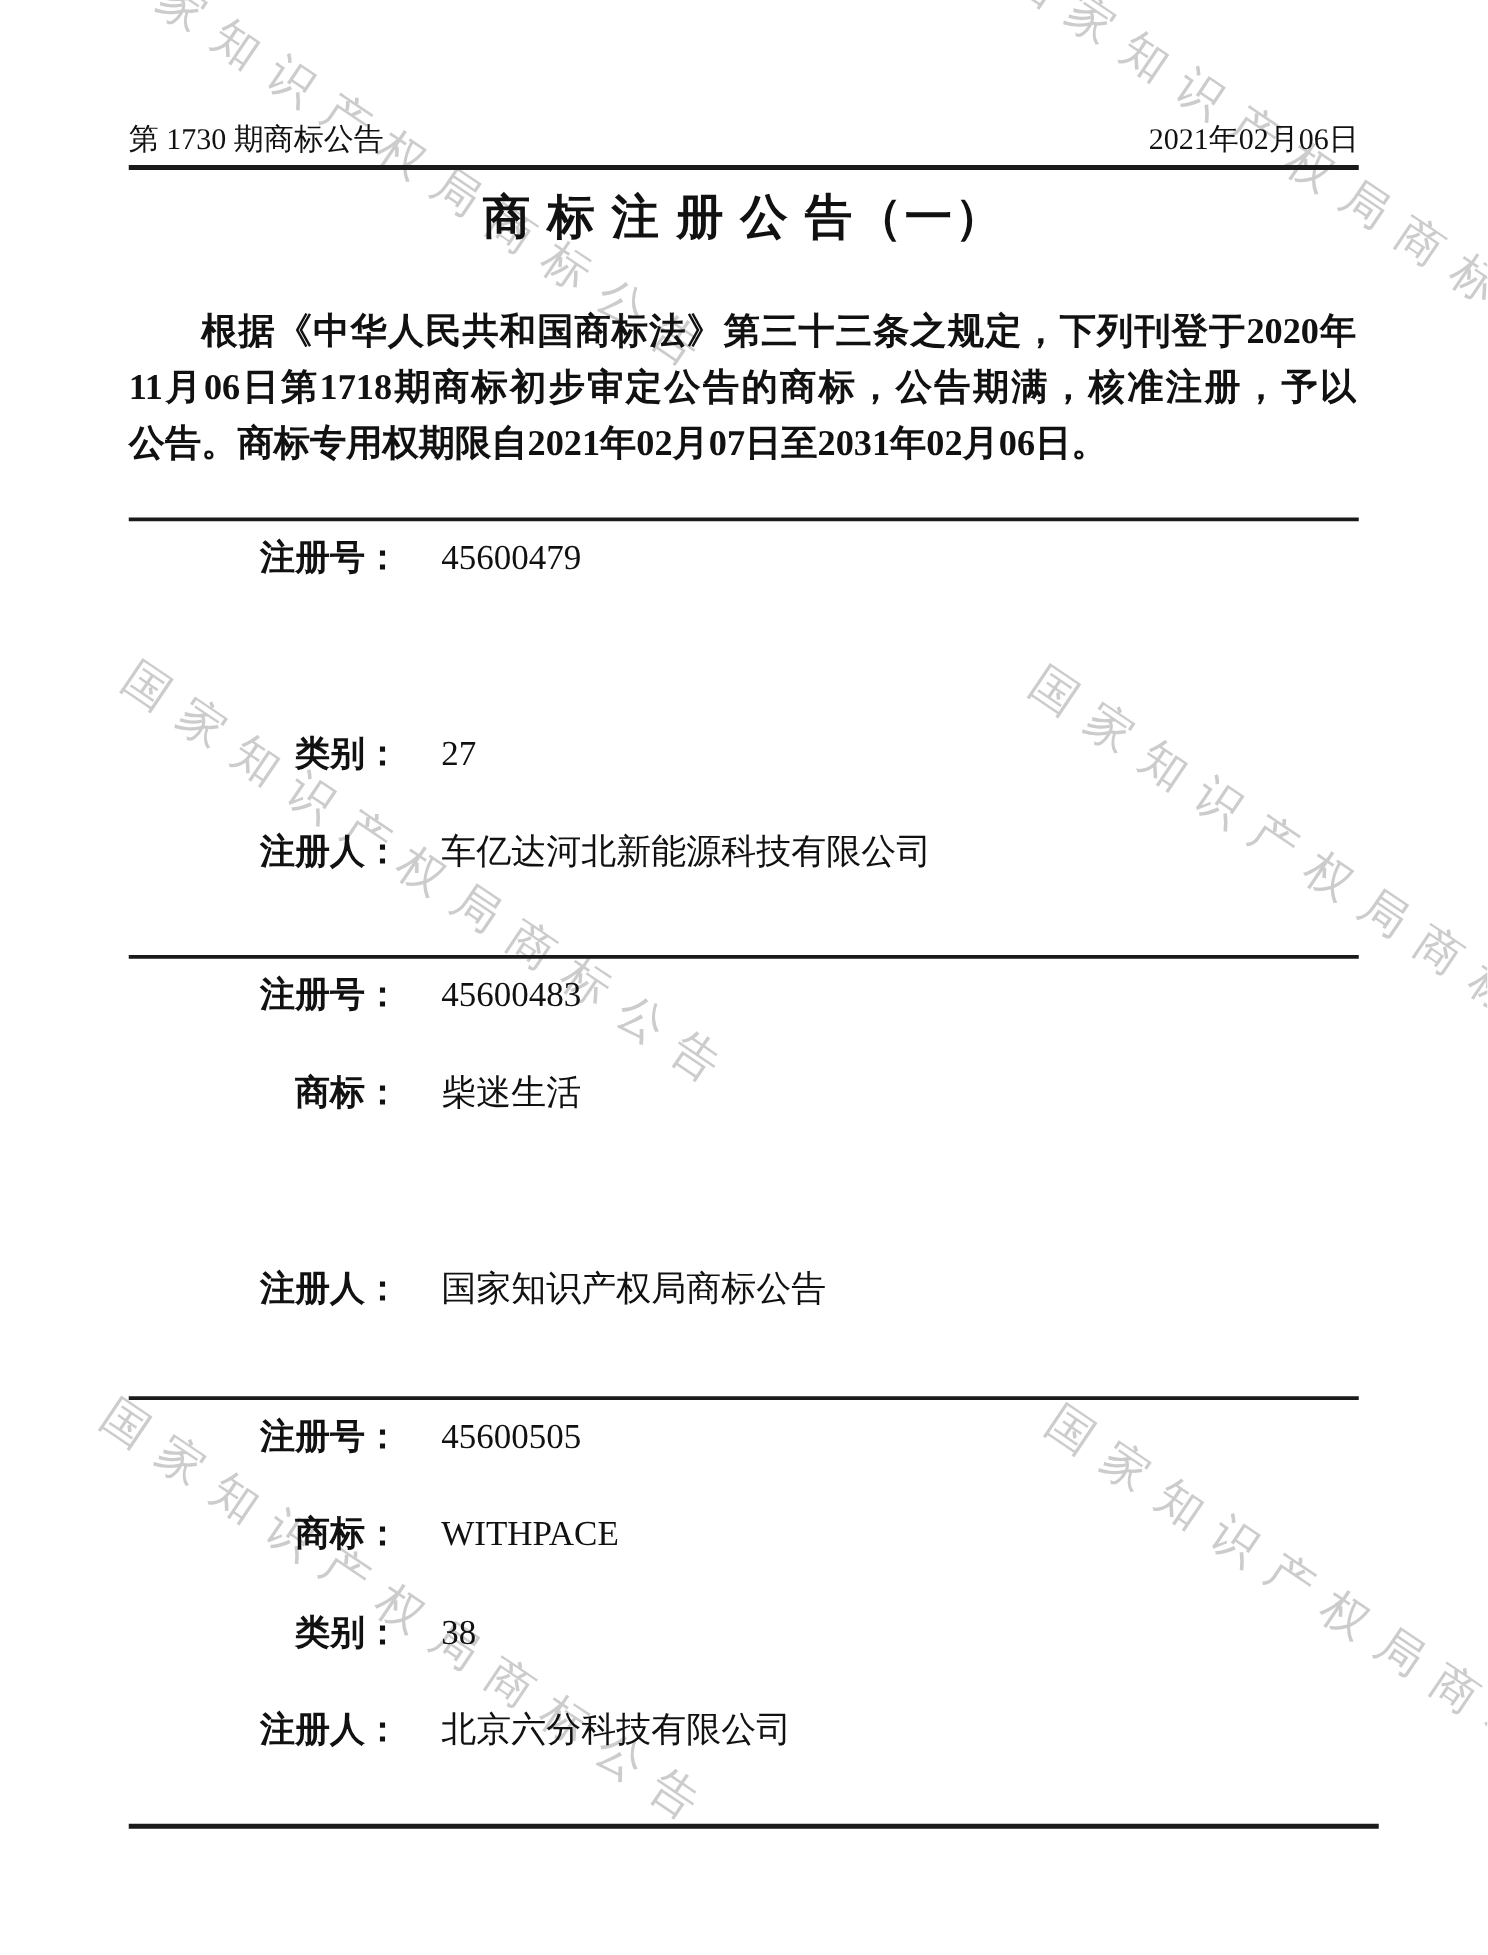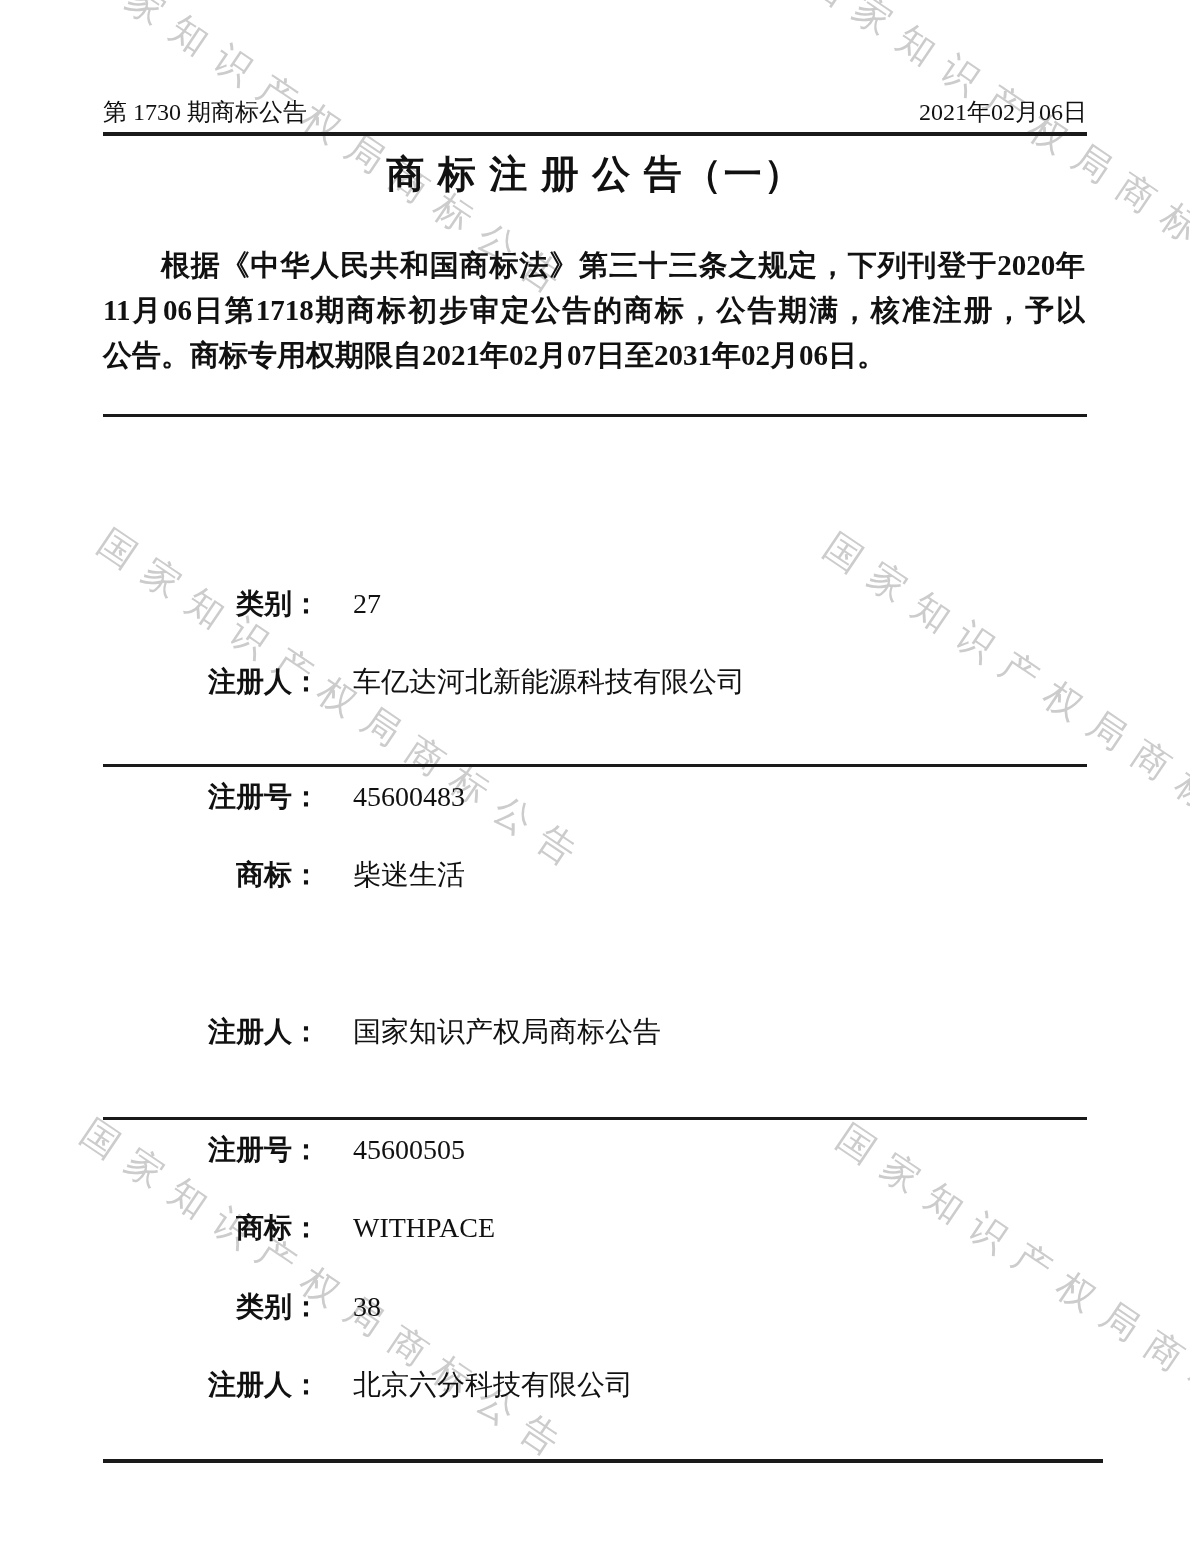--- a/index.html
+++ b/index.html
@@ -144,20 +144,23 @@
     <h1 class="doc-title">商 标 注 册 公 告（一）</h1>
 
     <div class="intro">
       <div class="intro-line indent justify">根据《中华人民共和国商标法》第三十三条之规定，下列刊登于2020年</div>
       <div class="intro-line justify">11月06日第1718期商标初步审定公告的商标，公告期满，核准注册，予以</div>
       <div class="intro-line">公告。商标专用权期限自2021年02月07日至2031年02月06日。</div>
     </div>
 
     <div class="entry" style="top:414px;">
       <div class="rule-section"></div>
+      <div class="field-row row-1">
+        <span class="label">注册号：</span><span class="value">45600479</span>
+      </div>
       <div class="field-row row-3">
         <span class="label">类别：</span><span class="value">27</span>
       </div>
       <div class="field-row row-4">
         <span class="label">注册人：</span><span class="value">车亿达河北新能源科技有限公司</span>
       </div>
     </div>
 
     <div class="entry" style="top:764px;">
       <div class="rule-section"></div>

